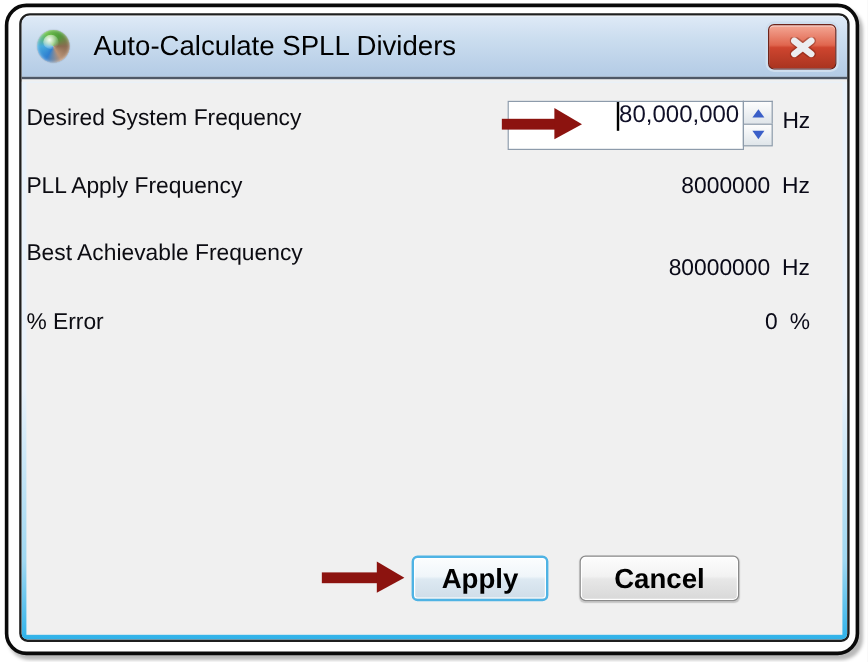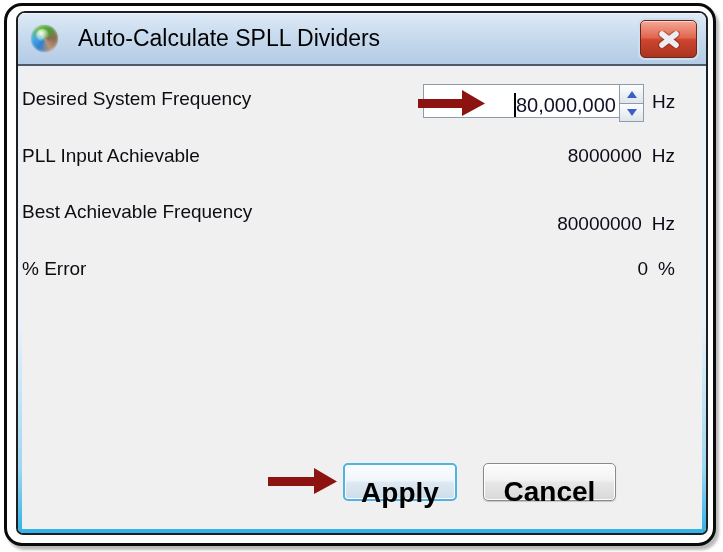--- a/index.html
+++ b/index.html
@@ -57,41 +57,41 @@
   }
   .lbl-0{top:19px;} .lbl-1{top:76px;} .lbl-2{top:132px;} .lbl-3{top:189px;}
 
   .field-value{
     position:absolute;right:27px;text-align:right;font-size:19px;color:#0a0a18;white-space:nowrap;
   }
   .val-1{top:76px;} .val-2{top:144px;} .val-3{top:189px;}
   .field-value .unit{margin-left:10px;}
 
   .freq-input{
-    position:absolute;left:401px;top:15px;width:197px;height:34px;box-sizing:border-box;
+    position:absolute;left:401px;top:15px;width:197px;height:41px;box-sizing:border-box;
     background:#ffffff;border:1px solid #8d9bab;
-    display:flex;align-items:flex-end;justify-content:flex-end;
+    display:flex;align-items:flex-start;justify-content:flex-end;
     font-size:20px;color:#101028;padding-right:3px;
   }
   .caret{width:0;height:24px;border-left:2px solid #000;}
   .spinner{position:absolute;left:597px;top:15px;width:25px;height:38px;}
   .spin-btn{
     width:25px;height:19px;box-sizing:border-box;border:1px solid #8d9bab;
     background:linear-gradient(to bottom,#fdfdfd,#dfe5ea);
     display:flex;align-items:center;justify-content:center;padding:0;cursor:pointer;
   }
   .spin-up{border-bottom-width:0;}
   .tri-up{width:0;height:0;border-left:5px solid transparent;border-right:5px solid transparent;border-bottom:7px solid #3a5fc8;}
   .tri-down{width:0;height:0;border-left:5px solid transparent;border-right:5px solid transparent;border-top:7px solid #3a5fc8;}
   .unit-hz{position:absolute;left:630px;top:22px;font-size:19px;color:#0a0a18;}
 
   .btn{
     position:absolute;top:394px;height:38px;box-sizing:border-box;
-    font-family:"Liberation Sans", sans-serif;font-size:28px;font-weight:bold;color:#000;
-    border-radius:5px;cursor:pointer;padding:12px 10px;
+    font-family:"Liberation Sans", sans-serif;font-size:23px;font-weight:bold;color:#000;
+    border-radius:5px;cursor:pointer;padding:4px 10px;
   }
   .btn-apply{
     left:321px;width:114px;border:2px solid #4fb3e4;
     background:linear-gradient(to bottom,#fbfdfe 0%,#f0f6fa 45%,#dde9f2 52%,#cfdde8 100%);
     box-shadow:inset 0 0 0 1px #ffffff;
   }
   .btn-cancel{
     left:461px;width:133px;border:1px solid #8a8a8a;
     background:linear-gradient(to bottom,#fdfdfd 0%,#f2f2f2 45%,#e7e7e7 52%,#d8d8d8 100%);
     box-shadow:0 1px 1px rgba(0,0,0,.18),inset 0 0 0 1px #ffffff;
@@ -117,21 +117,21 @@
           <path d="M4 3 L18 14 M18 3 L4 14" stroke="#eceef1" stroke-width="5.5" stroke-linecap="round" fill="none"></path>
         </svg>
       </span>
     </button>
   </div>
 
   <div class="client-frame">
     <div class="client">
 
       <div class="field-label lbl-0">Desired System Frequency</div>
-      <div class="field-label lbl-1">PLL Input Achievable</div>
+      <div class="field-label lbl-1">PLL Apply Frequency</div>
       <div class="field-label lbl-2">Best Achievable Frequency</div>
       <div class="field-label lbl-3">% Error</div>
 
       <div class="freq-input">
         <span class="caret"></span>
           <span>80,000,000</span>
       </div>
       <div class="spinner">
         <button class="spin-btn spin-up">
             <span class="tri-up"></span>

